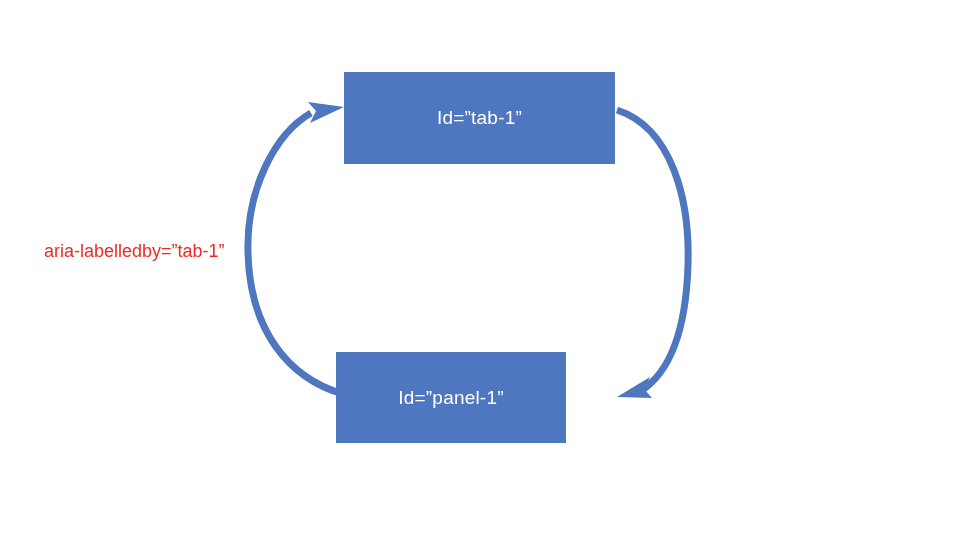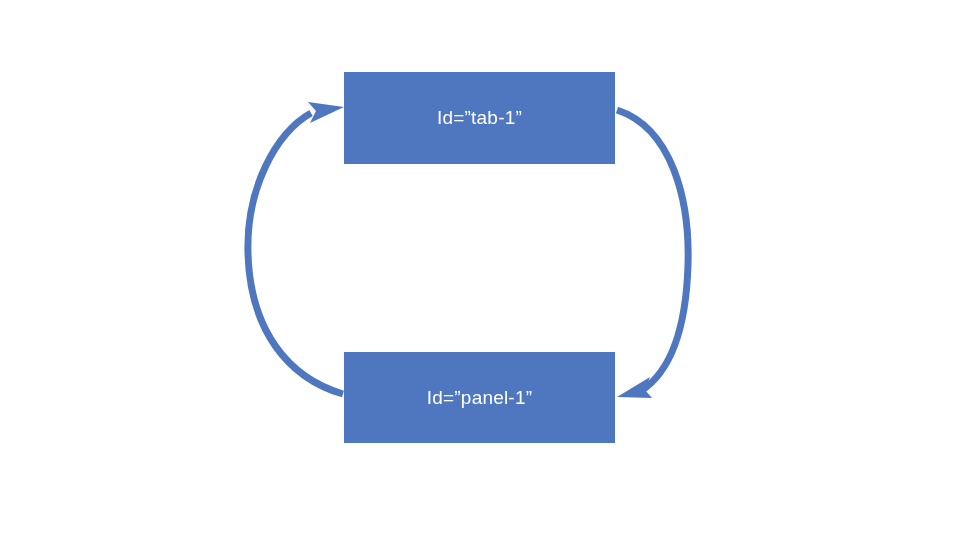--- a/index.html
+++ b/index.html
@@ -43,23 +43,23 @@
     white-space: nowrap;
   }
   #node-tab-1 {
     left: 344px;
     top: 60px;
     width: 271px;
     height: 92px;
     margin-top: 12px;
   }
   #node-panel-1 {
-    left: 344px;
+    left: 336px;
     top: 352px;
-    width: 271px;
+    width: 230px;
     height: 91px;
   }
   .edge-label {
     position: absolute;
     color: #EE2B26;
     font-family: "Liberation Sans", sans-serif;
     font-size: 18px;
     font-weight: 400;
     white-space: nowrap;
     letter-spacing: 0px;
@@ -92,15 +92,16 @@
   </svg>
 
   <div class="node-box" id="node-tab-1">
     <span class="node-label">Id=”tab-1”</span>
   </div>
 
   <div class="node-box" id="node-panel-1">
     <span class="node-label">Id=”panel-1”</span>
   </div>
 
+  <div class="edge-label" id="edge-label-labelledby">aria-labelledby=”tab-1”</div>
 
 
 </div>
 
 </body></html>

